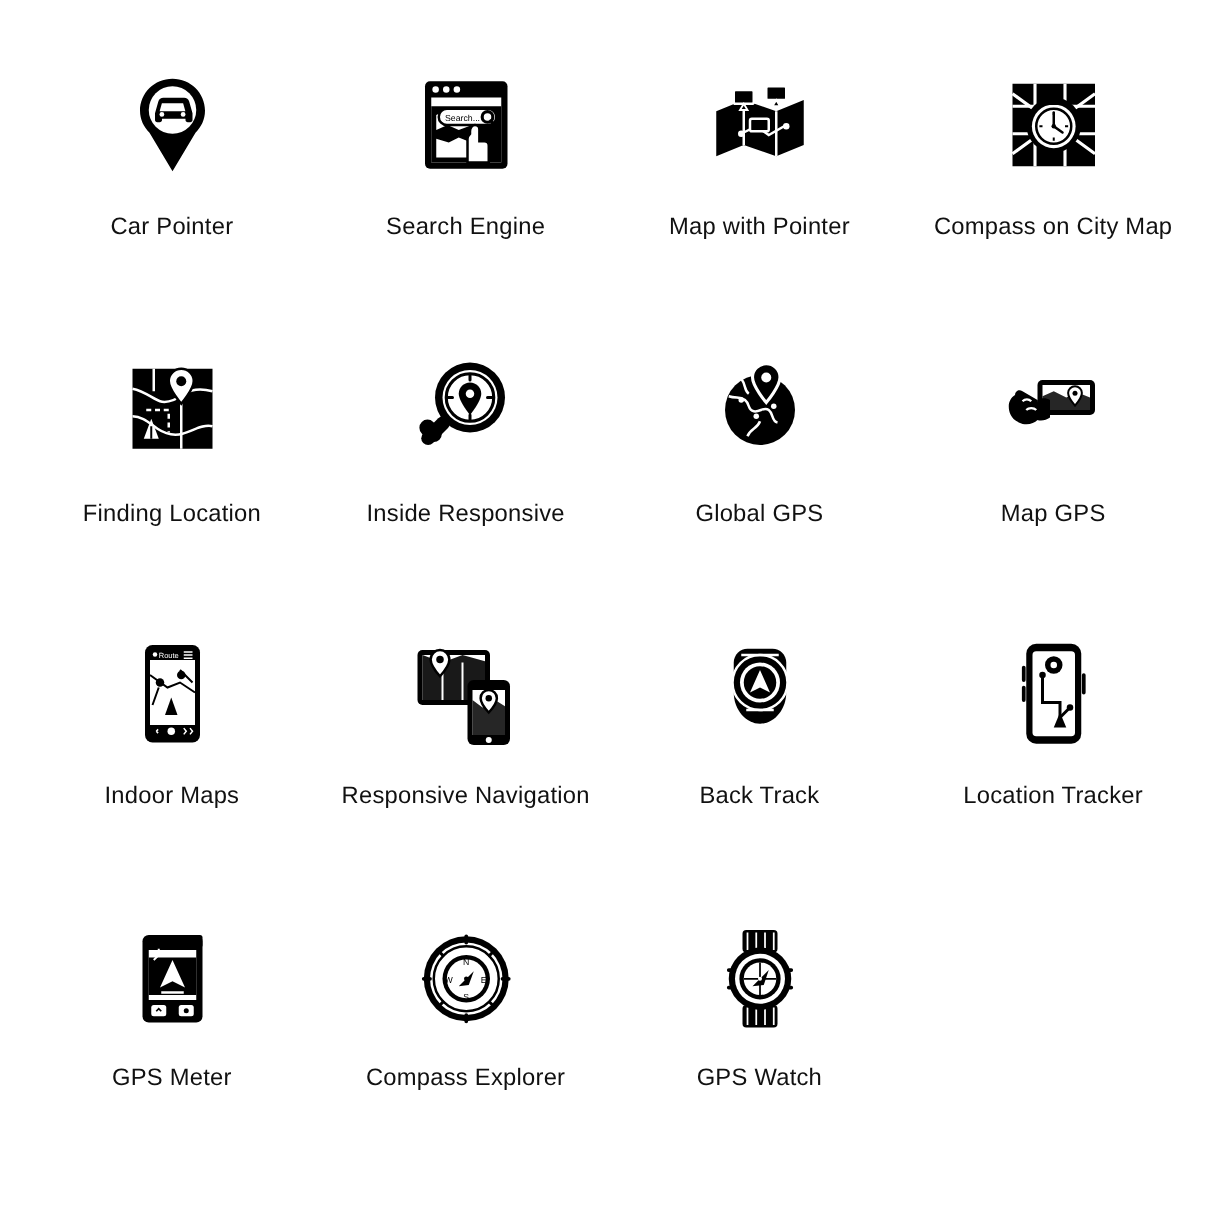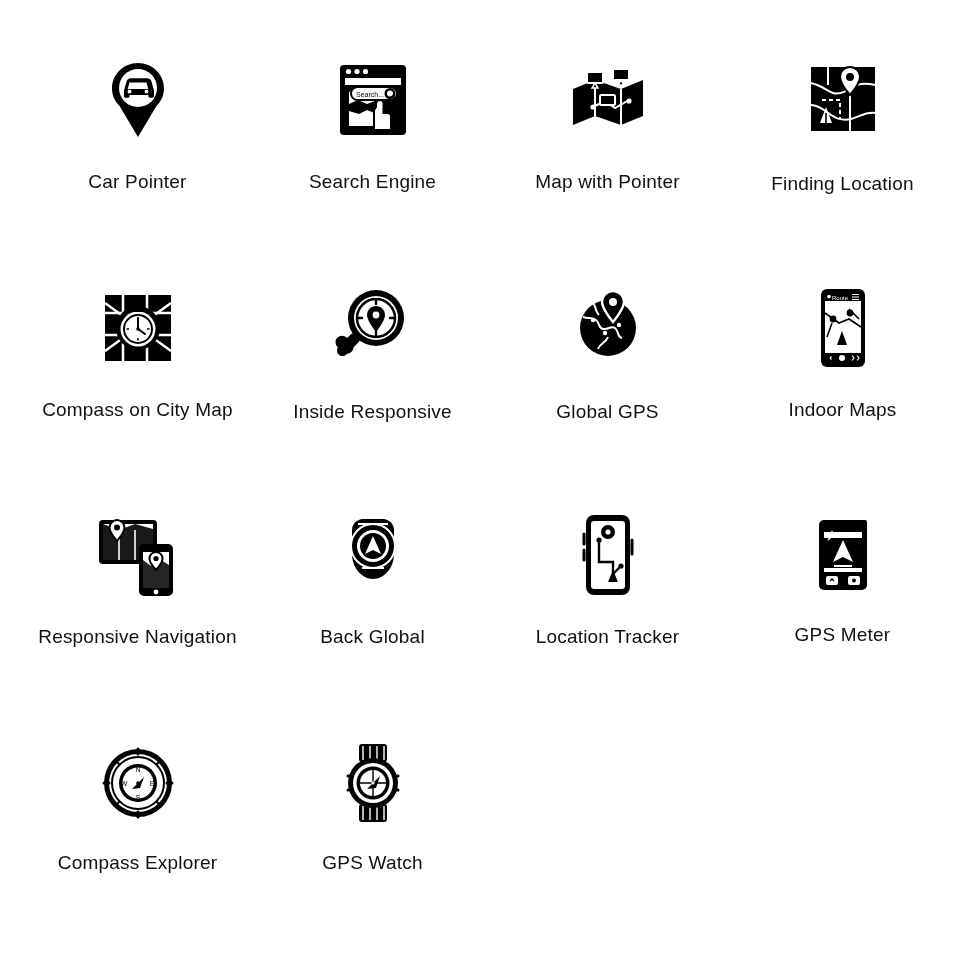--- a/index.html
+++ b/index.html
@@ -109,37 +109,20 @@
         <rect x="60" y="24" width="16" height="11" rx="1.5" fill="#000" stroke="#fff" stroke-width="2"></rect>
         <path d="M68 35l3 5-6 0 3-5z" fill="#000" stroke="#fff" stroke-width="1.5"></path>
         <rect x="47" y="50" width="15" height="10" rx="1.5" fill="#000" stroke="#fff" stroke-width="2"></rect>
         <circle cx="40" cy="62" r="2.6" fill="#fff"></circle>
         <circle cx="76" cy="56" r="2.6" fill="#fff"></circle>
       </svg>
     </div>
     <div class="caption">Map with Pointer</div>
   </div>
 
-  <div class="cell r2">
-    <div class="glyph-box">
-      <svg width="110" height="110" viewBox="0 0 110 110" fill="none">
-        <rect x="23" y="22" width="64" height="64" fill="#000"></rect>
-        <path d="M23 38c10 2 16 8 22 10s14-2 20-6 14-4 22-2" stroke="#fff" stroke-width="2" fill="none"></path>
-        <path d="M23 60c8 0 14 6 20 10s12 6 20 4 16-8 24-6" stroke="#fff" stroke-width="2" fill="none"></path>
-        <path d="M40 22v18M62 46v40" stroke="#fff" stroke-width="2"></path>
-        <path d="M34 55h18v18" stroke="#fff" stroke-width="2" stroke-dasharray="4 3" fill="none"></path>
-        <path d="M62 22c-5.5 0-10 4.4-10 9.8 0 6.6 10 18.2 10 18.2s10-11.6 10-18.2c0-5.4-4.5-9.8-10-9.8z" fill="#fff" stroke="#000" stroke-width="2"></path>
-        <circle cx="62" cy="32" r="4" fill="#000"></circle>
-        <path d="M38 62l6 16h-12l6-16z" fill="#fff"></path>
-        <path d="M38 68v10" stroke="#000" stroke-width="1.6"></path>
-      </svg>
-    </div>
-    <div class="caption">Finding Location</div>
-  </div>
-
   <div class="cell r1">
     <div class="glyph-box">
       <svg width="110" height="110" viewBox="0 0 110 110" fill="none">
         <rect x="22" y="22" width="66" height="66" fill="#000"></rect>
         <path d="M22 40h66M22 62h66M40 22v66M64 22v66" stroke="#fff" stroke-width="2.5"></path>
         <path d="M22 30L88 78M88 30L22 78" stroke="#fff" stroke-width="2.5"></path>
         <circle cx="55" cy="55" r="22" fill="#000"></circle>
         <circle cx="55" cy="56" r="17.5" fill="#fff"></circle>
         <circle cx="55" cy="56" r="14" fill="#fff" stroke="#000" stroke-width="2"></circle>
         <path d="M55 32c-2 0-3.5 1.6-3.5 3.5V39h7v-3.5c0-1.9-1.5-3.5-3.5-3.5z" fill="#000"></path>
@@ -147,20 +130,37 @@
         <circle cx="55" cy="56" r="1.8" fill="#000"></circle>
         <path d="M55 44.5v2.5M66.5 56h-2.5M55 67.5V65M43.5 56H46" stroke="#000" stroke-width="1.6"></path>
       </svg>
     </div>
     <div class="caption">Compass on City Map</div>
   </div>
 
   <div class="cell r2">
     <div class="glyph-box">
       <svg width="110" height="110" viewBox="0 0 110 110" fill="none">
+        <rect x="23" y="22" width="64" height="64" fill="#000"></rect>
+        <path d="M23 38c10 2 16 8 22 10s14-2 20-6 14-4 22-2" stroke="#fff" stroke-width="2" fill="none"></path>
+        <path d="M23 60c8 0 14 6 20 10s12 6 20 4 16-8 24-6" stroke="#fff" stroke-width="2" fill="none"></path>
+        <path d="M40 22v18M62 46v40" stroke="#fff" stroke-width="2"></path>
+        <path d="M34 55h18v18" stroke="#fff" stroke-width="2" stroke-dasharray="4 3" fill="none"></path>
+        <path d="M62 22c-5.5 0-10 4.4-10 9.8 0 6.6 10 18.2 10 18.2s10-11.6 10-18.2c0-5.4-4.5-9.8-10-9.8z" fill="#fff" stroke="#000" stroke-width="2"></path>
+        <circle cx="62" cy="32" r="4" fill="#000"></circle>
+        <path d="M38 62l6 16h-12l6-16z" fill="#fff"></path>
+        <path d="M38 68v10" stroke="#000" stroke-width="1.6"></path>
+      </svg>
+    </div>
+    <div class="caption">Finding Location</div>
+  </div>
+
+  <div class="cell r2">
+    <div class="glyph-box">
+      <svg width="110" height="110" viewBox="0 0 110 110" fill="none">
         <circle cx="58" cy="45" r="28" fill="#000"></circle>
         <circle cx="58" cy="45" r="22" fill="#fff"></circle>
         <circle cx="58" cy="45" r="19" fill="#fff" stroke="#000" stroke-width="2.5"></circle>
         <path d="M58 27v4M76 45h-4M58 63v-4M40 45h4" stroke="#000" stroke-width="2.4" stroke-linecap="round"></path>
         <path d="M58 33c-5 0-9 4-9 9 0 6 9 17 9 17s9-11 9-17c0-5-4-9-9-9z" fill="#000"></path>
         <circle cx="58" cy="42" r="3.4" fill="#fff"></circle>
         <rect x="24" y="60" width="20" height="13" rx="6.5" transform="rotate(45 24 60)" fill="#000"></rect>
         <path d="M36.5 65.5l-12 12" stroke="#000" stroke-width="11" stroke-linecap="round"></path>
       </svg>
     </div>
@@ -176,20 +176,36 @@
         <circle cx="40" cy="47" r="2.2" fill="#fff"></circle>
         <circle cx="52" cy="60" r="2.2" fill="#fff"></circle>
         <circle cx="66" cy="52" r="2.2" fill="#fff"></circle>
         <path d="M60 18c-6 0-11 4.8-11 10.8 0 7.3 11 20.2 11 20.2s11-12.9 11-20.2C71 22.8 66 18 60 18z" fill="#000" stroke="#fff" stroke-width="2.5"></path>
         <circle cx="60" cy="29" r="4" fill="#fff"></circle>
       </svg>
     </div>
     <div class="caption">Global GPS</div>
   </div>
 
+  <div class="cell r2">
+    <div class="glyph-box">
+      <svg width="110" height="110" viewBox="0 0 110 110" fill="none">
+        <rect x="42" y="31" width="46" height="28" rx="4" fill="#000"></rect>
+        <rect x="46" y="35" width="38" height="20" fill="#fff"></rect>
+        <path d="M46 44l9-4 10 5 9-4 10 4v10H46V44z" fill="#000" opacity="0.85"></path>
+        <path d="M72 36c-3 0-5.5 2.4-5.5 5.4 0 3.7 5.5 10.1 5.5 10.1s5.5-6.4 5.5-10.1C77.5 38.4 75 36 72 36z" fill="#fff" stroke="#000" stroke-width="1.6"></path>
+        <circle cx="72" cy="41.5" r="2" fill="#000"></circle>
+        <path d="M24 43c0-3 3-5 6-3l12 7v16c-3 3-9 5-15 2-6-3-8-8-8-13 0-4 2-7 5-9z" fill="#000"></path>
+        <path d="M42 47c3-2 7-2 10 0v14c-4 3-9 3-13 1l3-15z" fill="#000"></path>
+        <path d="M30 48c2-2 5-2 7 0" stroke="#fff" stroke-width="1.8" fill="none"></path>
+        <path d="M33 55c2-2 6-2 8 0" stroke="#fff" stroke-width="1.8" fill="none"></path>
+      </svg>
+    </div>
+    <div class="caption">Map GPS</div>
+  </div>
 
   <div class="cell r3">
     <div class="glyph-box">
       <svg width="110" height="110" viewBox="0 0 110 110" fill="none">
         <rect x="33" y="16" width="44" height="78" rx="6" fill="#000"></rect>
         <rect x="37" y="28" width="36" height="52" fill="#fff"></rect>
         <rect x="37" y="20" width="36" height="8" fill="#000"></rect>
         <text x="44" y="26.5" font-family="Liberation Sans, sans-serif" font-size="6" fill="#fff">Route</text>
         <circle cx="41" cy="23.5" r="1.8" fill="#fff"></circle>
         <path d="M64 21.5h7M64 24h7M64 26.5h7" stroke="#fff" stroke-width="1.2"></path>
@@ -232,21 +248,21 @@
       <svg width="110" height="110" viewBox="0 0 110 110" fill="none">
         <path d="M34 30c0-6 5-11 11-11h20c6 0 11 5 11 11v24c0 14-10 25-21 25S34 68 34 54V30z" fill="#000"></path>
         <circle cx="55" cy="46" r="22" fill="#000" stroke="#fff" stroke-width="2"></circle>
         <circle cx="55" cy="46" r="16" fill="#fff"></circle>
         <circle cx="55" cy="46" r="13" fill="#000"></circle>
         <path d="M55 36l8 18-8-4-8 4 8-18z" fill="#fff"></path>
         <path d="M40 24h30" stroke="#fff" stroke-width="2"></path>
         <path d="M44 68h22" stroke="#fff" stroke-width="2"></path>
       </svg>
     </div>
-    <div class="caption">Back Global</div>
+    <div class="caption">Back Track</div>
   </div>
 
   <div class="cell r3">
     <div class="glyph-box">
       <svg width="110" height="110" viewBox="0 0 110 110" fill="none">
         <rect x="33" y="15" width="44" height="80" rx="8" fill="#000"></rect>
         <rect x="38" y="21" width="34" height="68" rx="3" fill="#fff"></rect>
         <path d="M31 34v10M31 50v10M79 40v14" stroke="#000" stroke-width="3" stroke-linecap="round"></path>
         <circle cx="55" cy="32" r="7" fill="#000"></circle>
         <circle cx="55" cy="32" r="2.6" fill="#fff"></circle>

